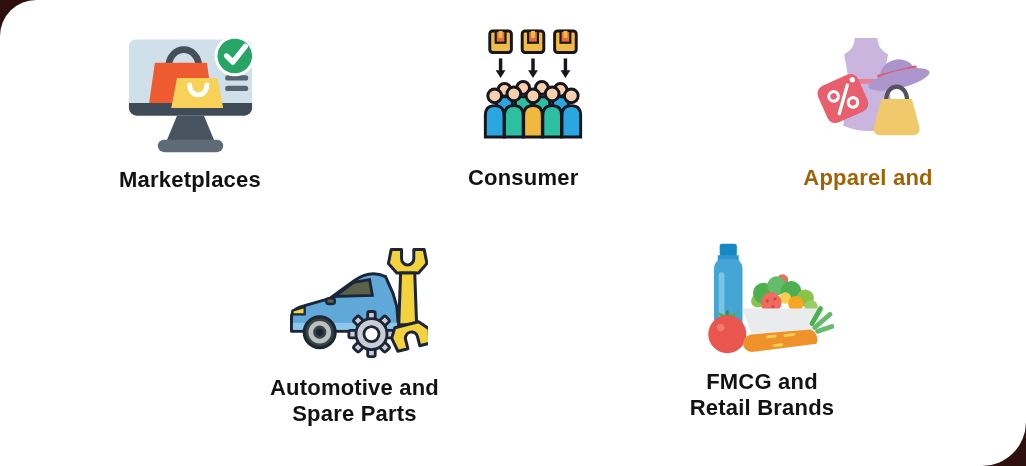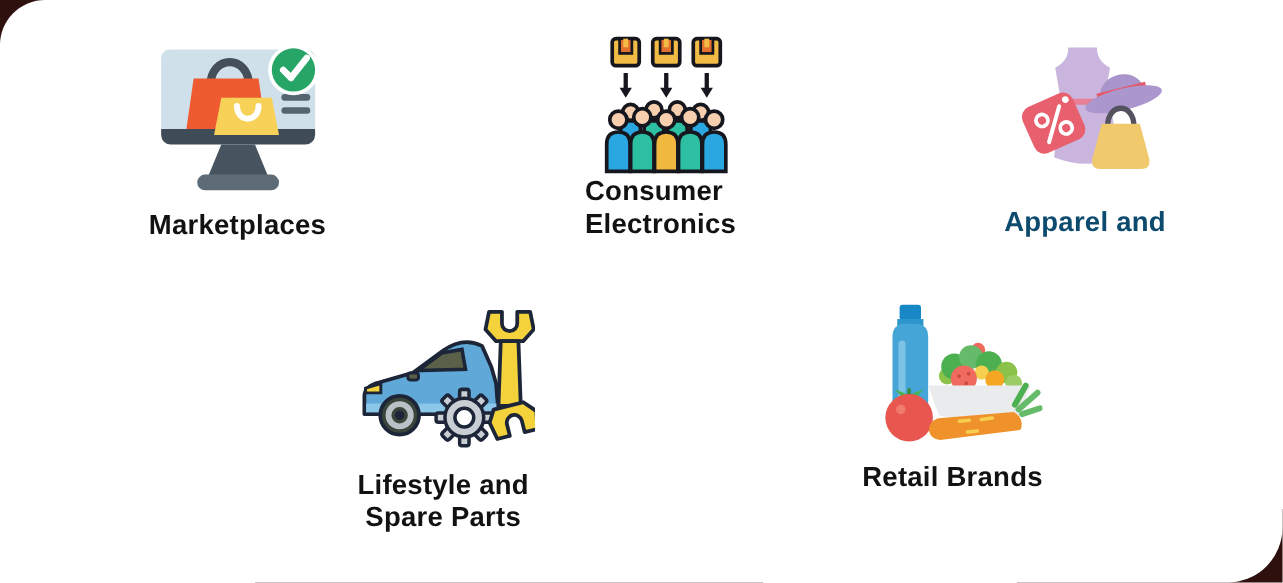--- a/index.html
+++ b/index.html
@@ -25,21 +25,21 @@
     text-align:center;letter-spacing:.2px;
     width:100%;
   }
   .label.left{text-align:left;padding-left:10px;box-sizing:border-box;}
 
   
   #item-ecommerce   {left:55px;  top:30px;  width:270px;}
   #item-ecommerce .label{margin-top:10px;}
   #item-electronics {left:458px; top:28px;  width:150px;align-items:stretch;}
   #item-electronics .icon-wrap{justify-content:center;}
-  #item-electronics .label{}
+  #item-electronics .label{margin-top:25px;}
   #item-apparel     {left:768px; top:32px;  width:200px;}
   #item-apparel .label{margin-top:20px;}
   #item-automotive  {left:252px; top:240px; width:205px;}
   #item-automotive .label{margin-top:8px;}
   #item-fmcg        {left:662px; top:240px; width:200px;}
   #item-fmcg .label{margin-top:12px;}
 </style>
 </head>
 <body>
 
@@ -116,21 +116,20 @@
             <circle cx="11" cy="69" r="7" fill="#f7cfae"></circle>
             <circle cx="30.5" cy="67" r="7" fill="#f7cfae"></circle>
             <circle cx="50" cy="69" r="7" fill="#f7cfae"></circle>
             <circle cx="69.5" cy="67" r="7" fill="#f7cfae"></circle>
             <circle cx="89" cy="69" r="7" fill="#f7cfae"></circle>
           </g>
         </svg>
       </div>
       <div class="label left" style="color: rgb(18, 18, 18);">
         <div>Consumer</div>
-        <div>Electronics</div>
       </div>
     </div>
 
     <div class="item" id="item-apparel">
       <div class="icon-wrap">
         <svg width="124" height="113" viewBox="0 0 130 118" aria-hidden="true">
           <path d="M51 6 h24 c0 9 5 14 11 17 l-5 29 h-36 l-5 -29 c6 -3 11 -8 11 -17 Z" fill="#cab5de"></path>
           <path d="M46 50 l-7 48 q27 11 54 0 l-7 -48 Z" fill="#cab5de"></path>
           <rect x="44" y="49" width="44" height="5" rx="2.5" fill="#e87f95"></rect>
           <g transform="rotate(-14 94 40)">
@@ -142,21 +141,21 @@
             <rect x="16" y="48" width="46" height="42" rx="9" fill="#e85f6e"></rect>
             <circle cx="56" cy="55" r="2.8" fill="#ffffff"></circle>
             <circle cx="31" cy="63" r="5" fill="none" stroke="#ffffff" stroke-width="3.2"></circle>
             <circle cx="47" cy="77" r="5" fill="none" stroke="#ffffff" stroke-width="3.2"></circle>
             <line x1="49" y1="58" x2="29" y2="82" stroke="#ffffff" stroke-width="3.4" stroke-linecap="round"></line>
           </g>
           <path d="M84 72 C84 52 106 52 106 72" fill="none" stroke="#53525e" stroke-width="4.5"></path>
           <path d="M79 70 h32 l8 30 q1 8 -7 8 H78 q-8 0 -7 -8 Z" fill="#f0c96d"></path>
         </svg>
       </div>
-      <div class="label" style="color: #0c4a6e;">
+      <div class="label" style="color: #a16207;">
         <div>Apparel and</div>
       </div>
     </div>
 
     <div class="item" id="item-automotive">
       <div class="icon-wrap">
         <svg width="146" height="127" viewBox="0 0 155 135" aria-hidden="true">
           <path d="M10 97 V82 Q10 73 23 70 L51 62 L77 43 Q94 31 110 39 L118 57 L122 71 L124 97 Z" fill="#5fa8d8" stroke="#1d2638" stroke-width="3.2" stroke-linejoin="round"></path>
           <rect x="11.5" y="88" width="111" height="7.5" fill="#8cc6e8"></rect>
           <path d="M56 60 L76 45 L93 42 L96 59 Z" fill="#5a6148" stroke="#1d2638" stroke-width="3"></path>
@@ -176,21 +175,21 @@
           <g fill="#f3d23c" stroke="#1d2638" stroke-width="3.2" stroke-linejoin="round">
             <path d="M116 10 h11 v10 a6.5 6.5 0 0 0 13 0 V10 h11 l3 15 L145 35 h-23 l-9 -10 Z"></path>
             <path d="M126 35 h15 l2 55 h-19 Z"></path>
             <g transform="rotate(-14 133 92)">
               <path d="M120 90 h26 l9 10 -3 15 h-11 v-10 a6.5 6.5 0 0 0 -13 0 v10 h-11 l-3 -15 Z"></path>
             </g>
           </g>
         </svg>
       </div>
       <div class="label" style="color: rgb(18, 18, 18);">
-        <div>Lifestyle and</div>
+        <div>Automotive and</div>
         <div>Spare Parts</div>
       </div>
     </div>
 
     <div class="item" id="item-fmcg">
       <div class="icon-wrap">
         <svg width="143" height="117" viewBox="0 0 150 123" aria-hidden="true">
           <rect x="30" y="4" width="18" height="13" rx="2.5" fill="#1787c5"></rect>
           <rect x="28" y="16" width="22" height="9" fill="#2e96cc"></rect>
           <path d="M24 30 q0 -8 8 -10 h14 q8 2 8 10 v62 a7 7 0 0 1 -7 7 h-16 a7 7 0 0 1 -7 -7 Z" fill="#45a5d6"></path>
@@ -223,18 +222,19 @@
             </g>
           </g>
           <g stroke="#66bb6a" stroke-width="5" stroke-linecap="round">
             <line x1="130" y1="92" x2="146" y2="78"></line>
             <line x1="133" y1="96" x2="148" y2="91"></line>
           </g>
           <line x1="127" y1="88" x2="136" y2="72" stroke="#4caf50" stroke-width="5" stroke-linecap="round"></line>
         </svg>
       </div>
       <div class="label" style="color: rgb(18, 18, 18);">
+        <div>FMCG and</div>
         <div>Retail Brands</div>
       </div>
     </div>
 
   </div>
 </div>
 
 </body></html>

